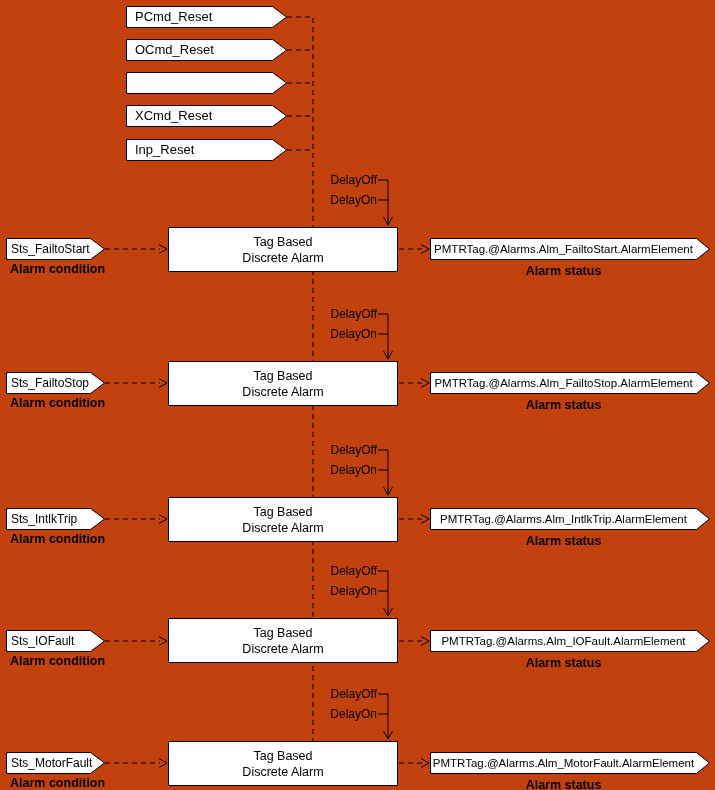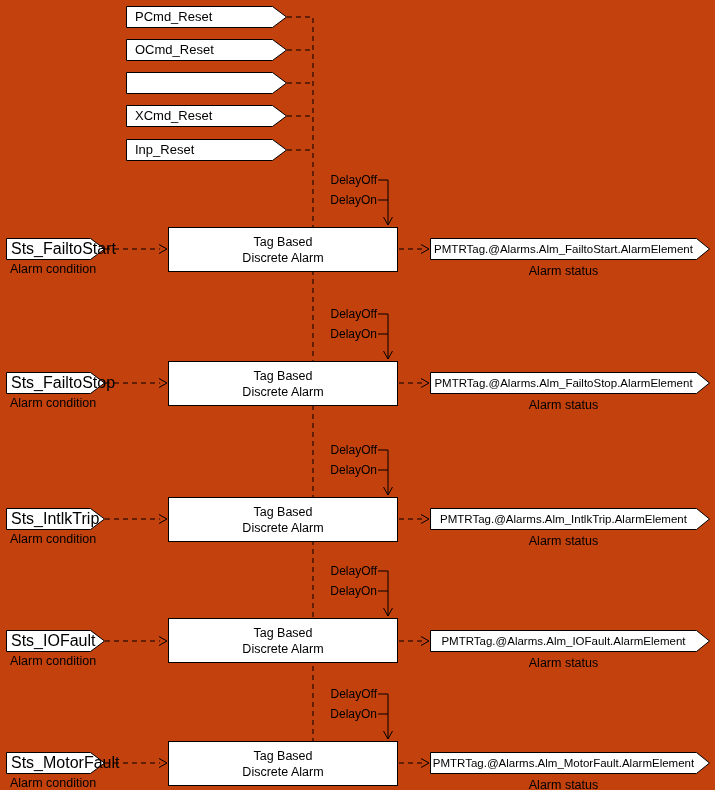--- a/index.html
+++ b/index.html
@@ -10,29 +10,29 @@
   .wires { position:absolute; left:0; top:0; width:715px; height:790px; }
   .wires path { stroke:#000; stroke-width:1; fill:none; }
   .wires path.d { stroke-dasharray:5 4; }
   .flag { position:absolute; }
   .flag svg { position:absolute; left:0; top:0; display:block; }
   .flag svg polygon { fill:#ffffff; stroke:#000; stroke-width:1; }
   .flag .lbl {
     position:absolute; top:0; line-height:22px; font-size:13px; white-space:nowrap;
   }
   .flag.top  .lbl { left:9px; }
-  .flag.left .lbl { left:5px; font-size:16px; }
+  .flag.left .lbl { left:5px; font-size:12px; }
   .flag.right .lbl { left:0; width:267px; text-align:center; font-size:11.5px; }
   .block {
     position:absolute; left:168px; width:230px; height:45px; box-sizing:border-box;
     border:1px solid #000; background:#fff;
     display:flex; flex-direction:column; align-items:center; justify-content:center;
     font-size:12.5px; line-height:16px;
   }
-  .caption { position:absolute; font-size:12.5px; white-space:nowrap; }
+  .caption { position:absolute; font-size:12.5px; white-space:nowrap;font-weight:bold; }
   .caption.status { left:430px; width:267px; text-align:center; }
   .caption.cond { left:10px; }
   .delay {
     position:absolute; left:299px; width:78px; height:14px; line-height:14px;
     font-size:12px; text-align:right; white-space:nowrap;
   }
 </style>
 </head>
 <body>
 

